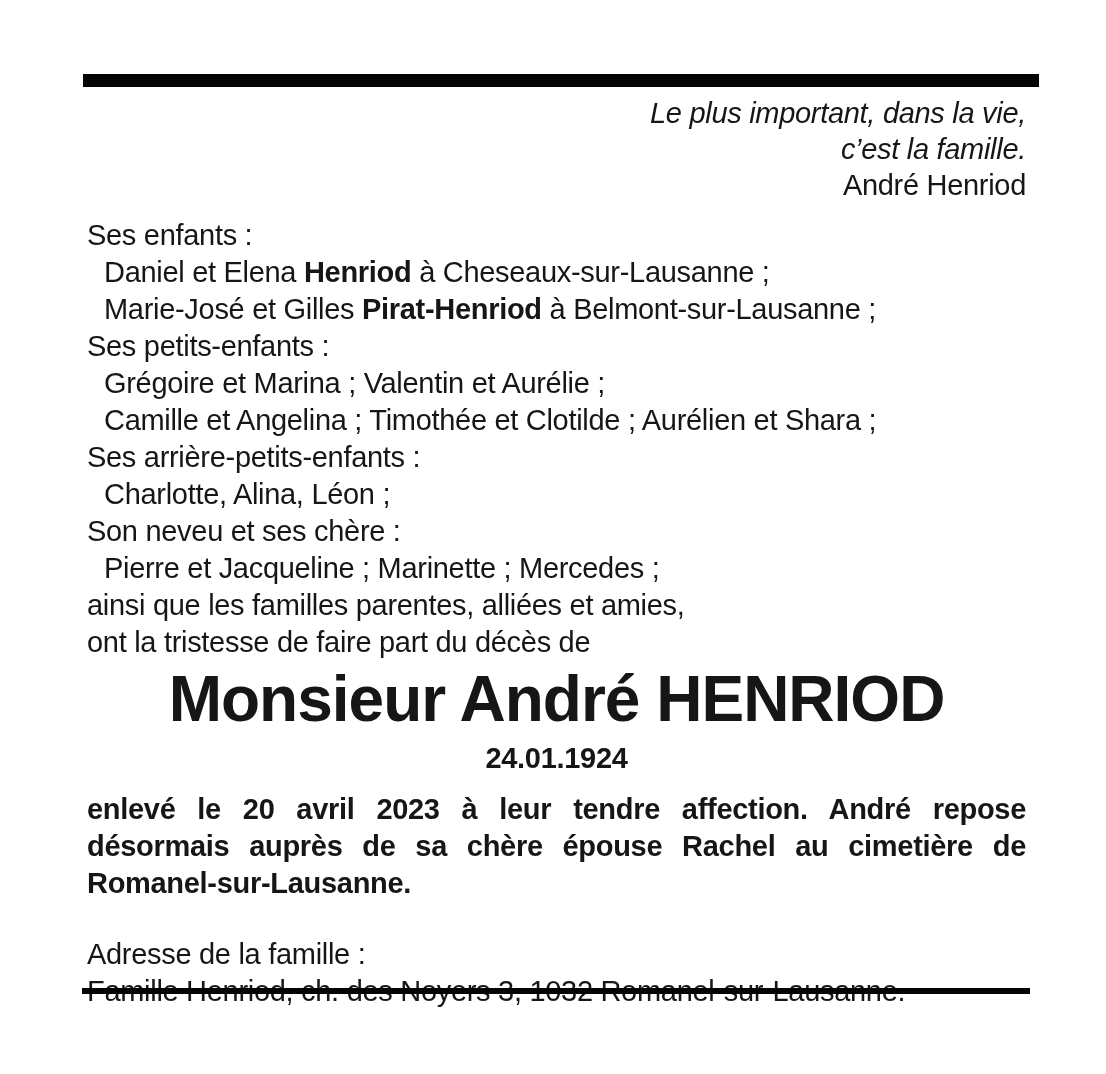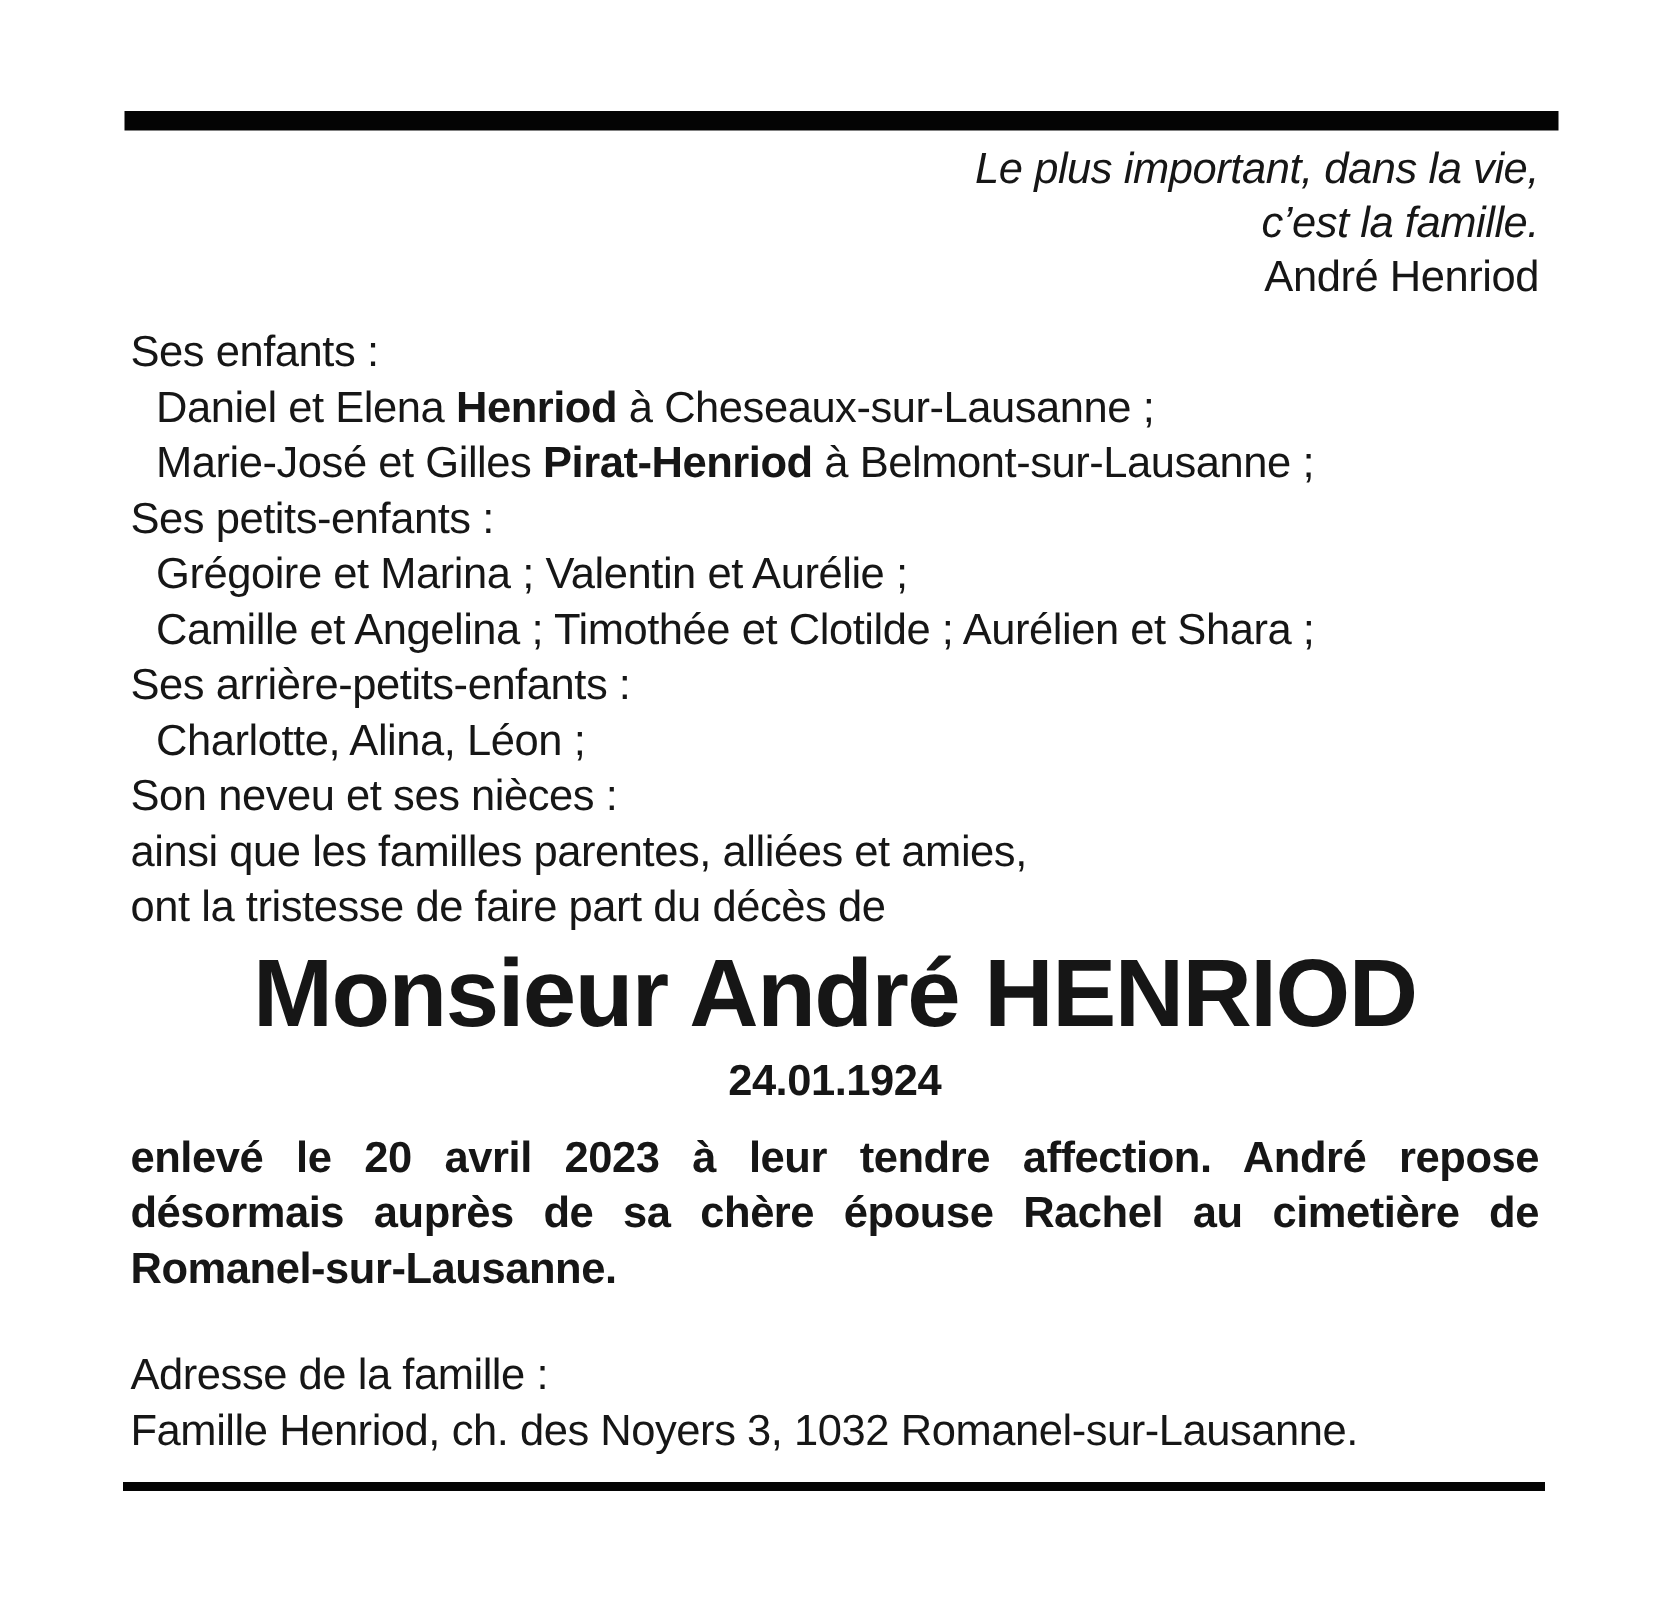--- a/index.html
+++ b/index.html
@@ -107,21 +107,22 @@
 
     <div class="family-list">
         <div class="family-line"><span>Ses enfants :</span></div>
         <div class="family-line indented"><span>Daniel et Elena </span><span class="bold">Henriod</span><span> à Cheseaux-sur-Lausanne ;</span></div>
         <div class="family-line indented"><span>Marie-José et Gilles </span><span class="bold">Pirat-Henriod</span><span> à Belmont-sur-Lausanne ;</span></div>
         <div class="family-line"><span>Ses petits-enfants :</span></div>
         <div class="family-line indented"><span>Grégoire et Marina ; Valentin et Aurélie ;</span></div>
         <div class="family-line indented"><span>Camille et Angelina ; Timothée et Clotilde ; Aurélien et Shara ;</span></div>
         <div class="family-line"><span>Ses arrière-petits-enfants :</span></div>
         <div class="family-line indented"><span>Charlotte, Alina, Léon ;</span></div>
-        <div class="family-line"><span>Son neveu et ses nièces :</span></div>
+        <div class="family-line"><span>Son neveu et ses chère :</span></div>
+        <div class="family-line indented"><span>Pierre et Jacqueline ; Marinette ; Mercedes ;</span></div>
         <div class="family-line"><span>ainsi que les familles parentes, alliées et amies,</span></div>
         <div class="family-line"><span>ont la tristesse de faire part du décès de</span></div>
       </div>
 
     <h1 class="deceased-name">Monsieur André HENRIOD</h1>
 
     <div class="birth-date">24.01.1924</div>
 
     <p class="announcement">enlevé le 20 avril 2023 à leur tendre affection. André repose désormais auprès de sa chère épouse Rachel au cimetière de Romanel-sur-Lausanne.</p>
 

